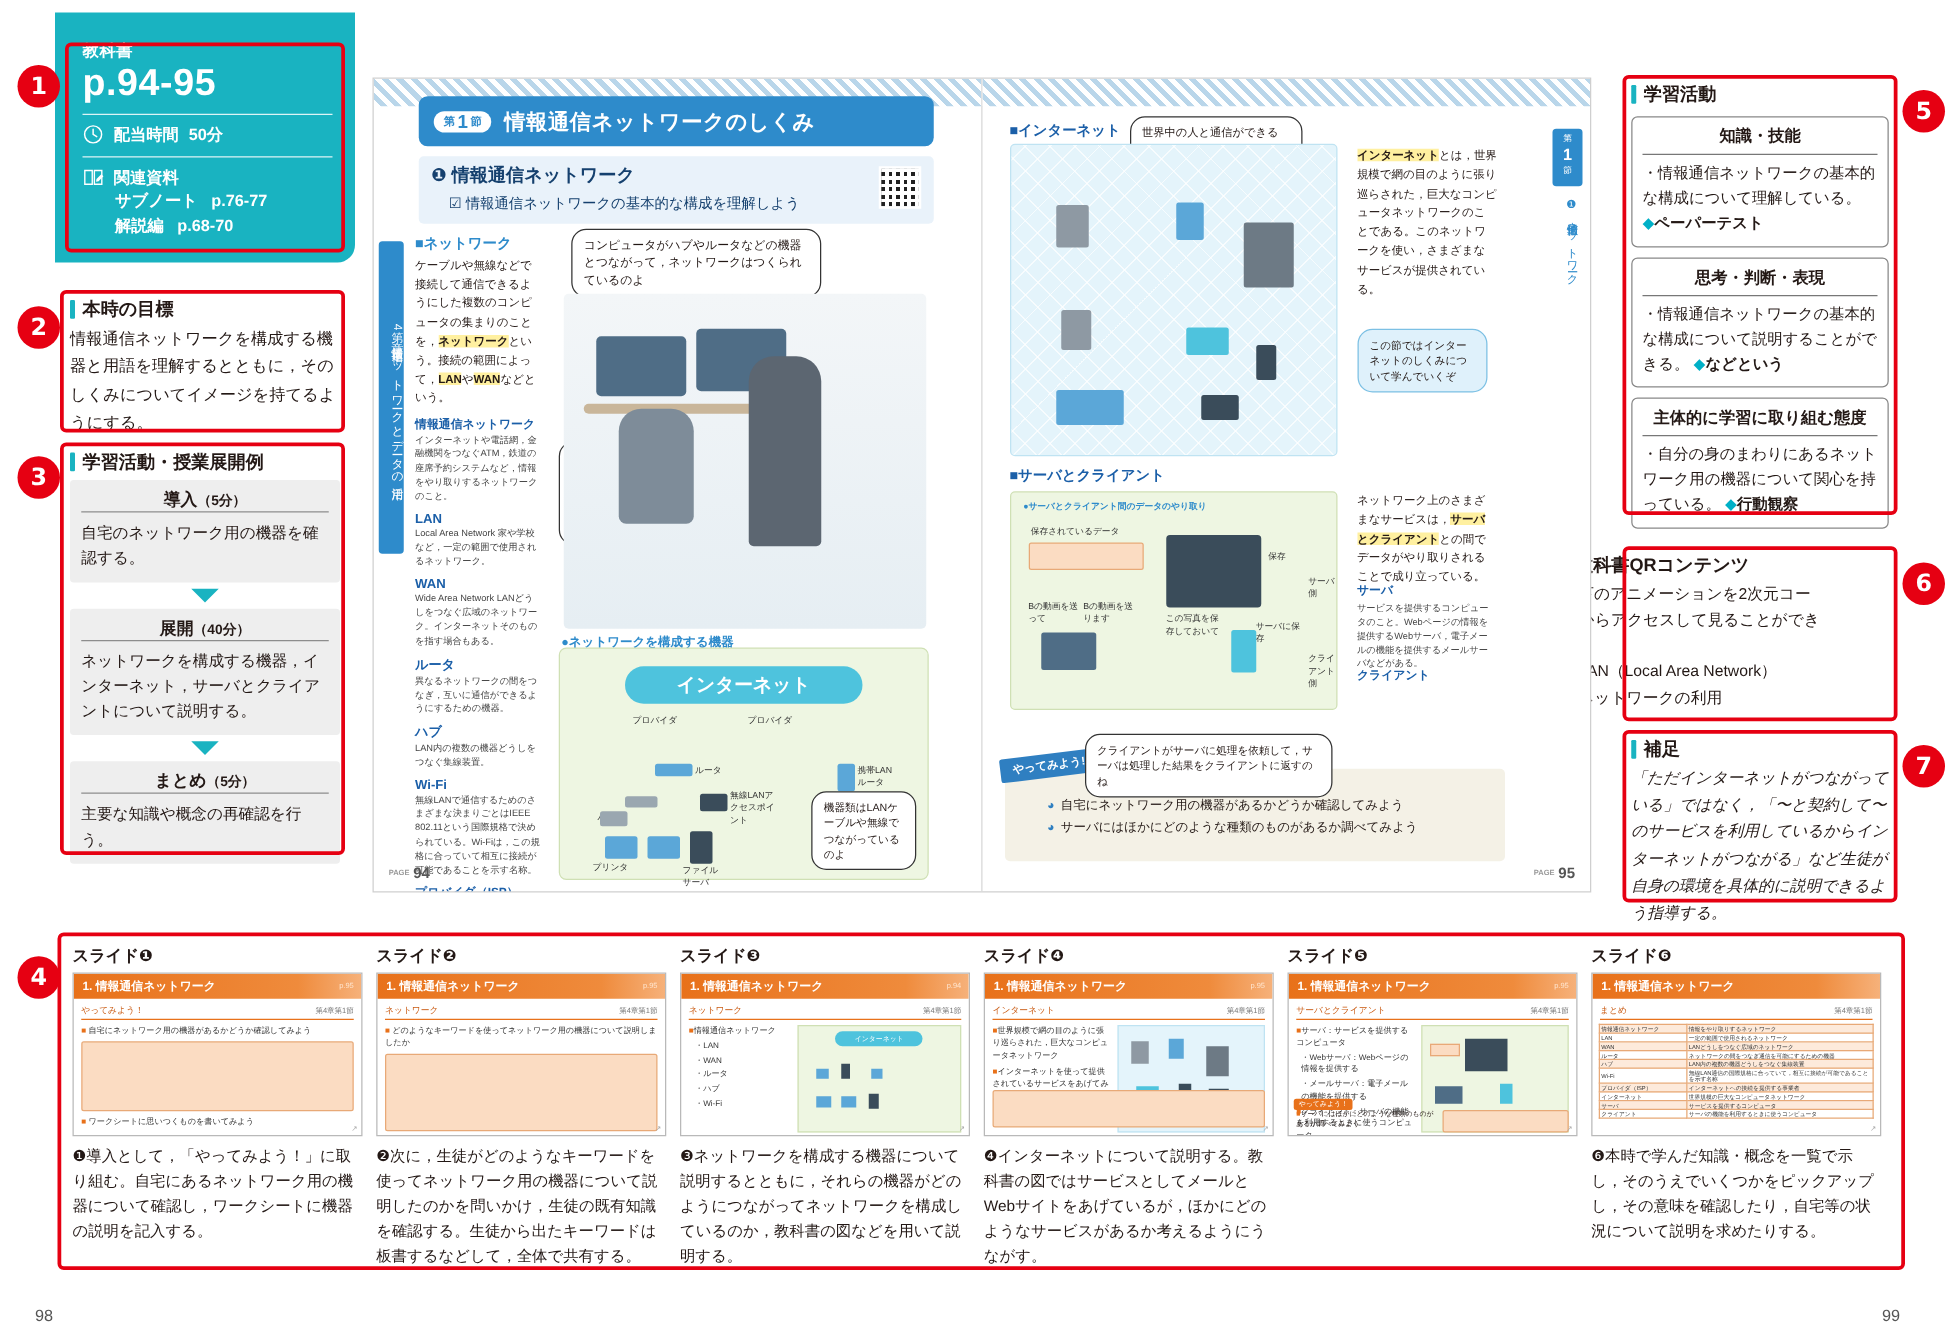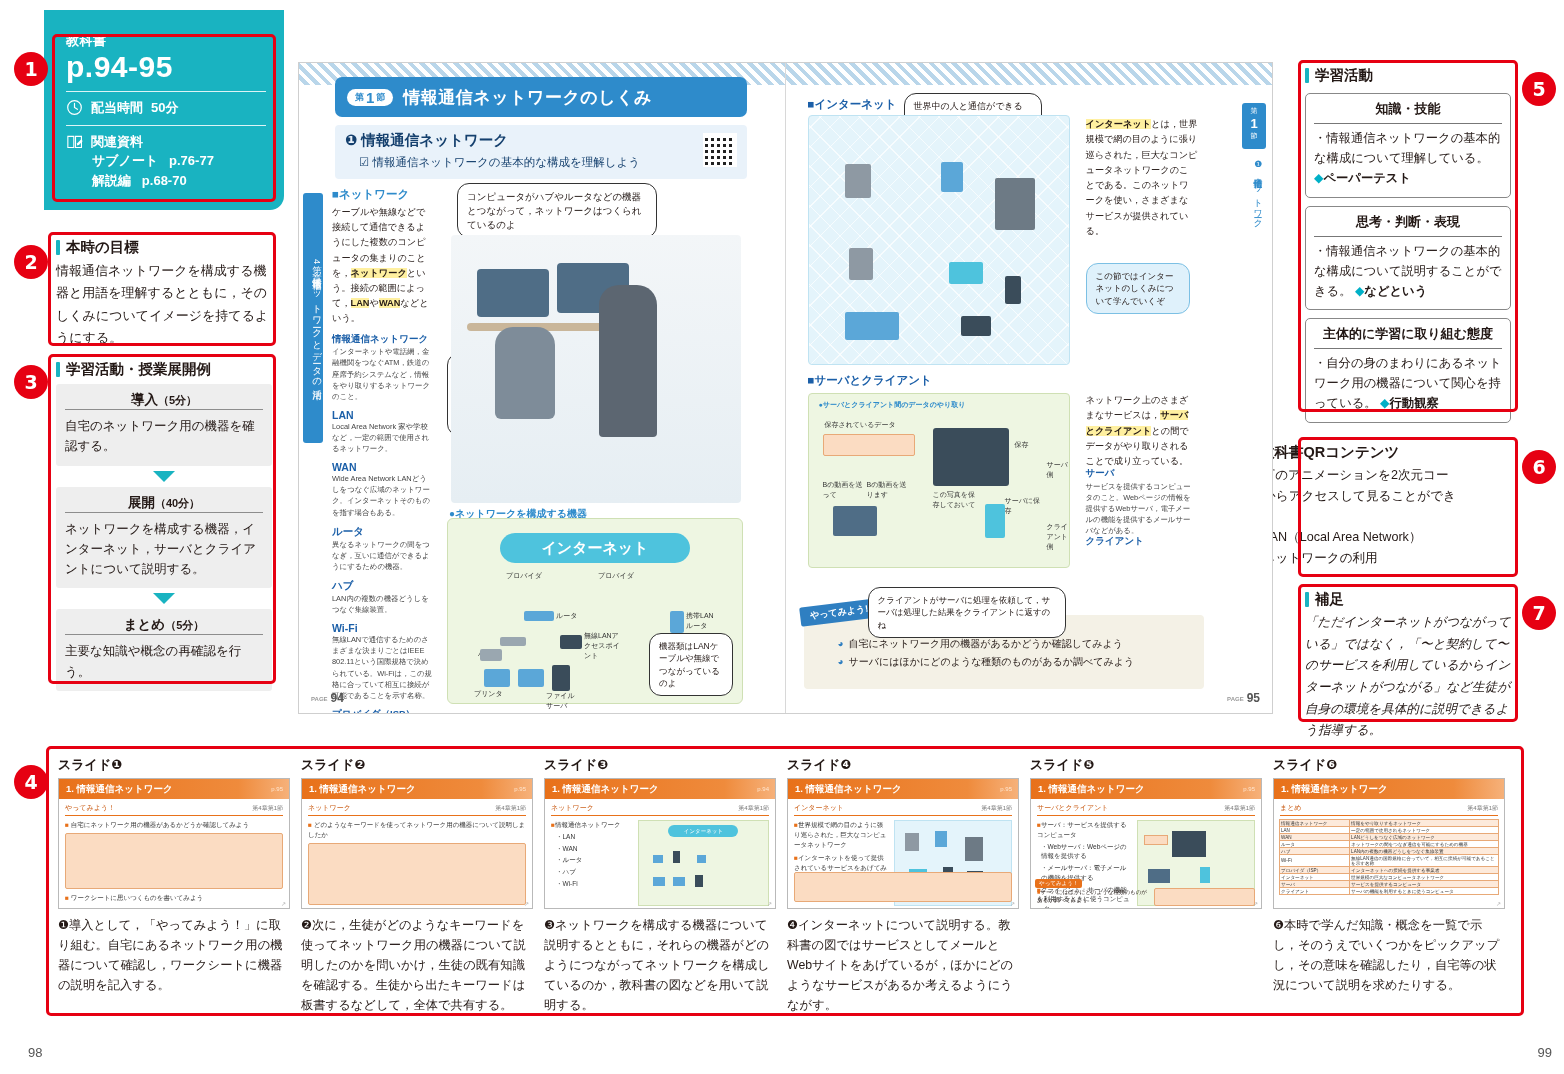--- a/index.html
+++ b/index.html
@@ -8,21 +8,21 @@
     background: #ffffff;
     font-family: "Liberation Sans", "DejaVu Sans", sans-serif;
     position: relative;
     overflow: hidden;
     color: #231815;
   }
 
   
   .page-num { position: absolute; bottom: 14px; font-size: 13px; color: #555; }
   .page-num.left { left: 28px; }
-  .page-num.right { right: 12px; }
+  .page-num.right { right: 44px; }
 
   
   .badge {
     position: absolute; width: 34px; height: 34px; border-radius: 50%;
     background: #e60012; color: #fff; font-weight: bold; font-size: 19px;
     display: flex; align-items: center; justify-content: center;
     z-index: 40; font-family: "DejaVu Sans", sans-serif;
   }
 
   

